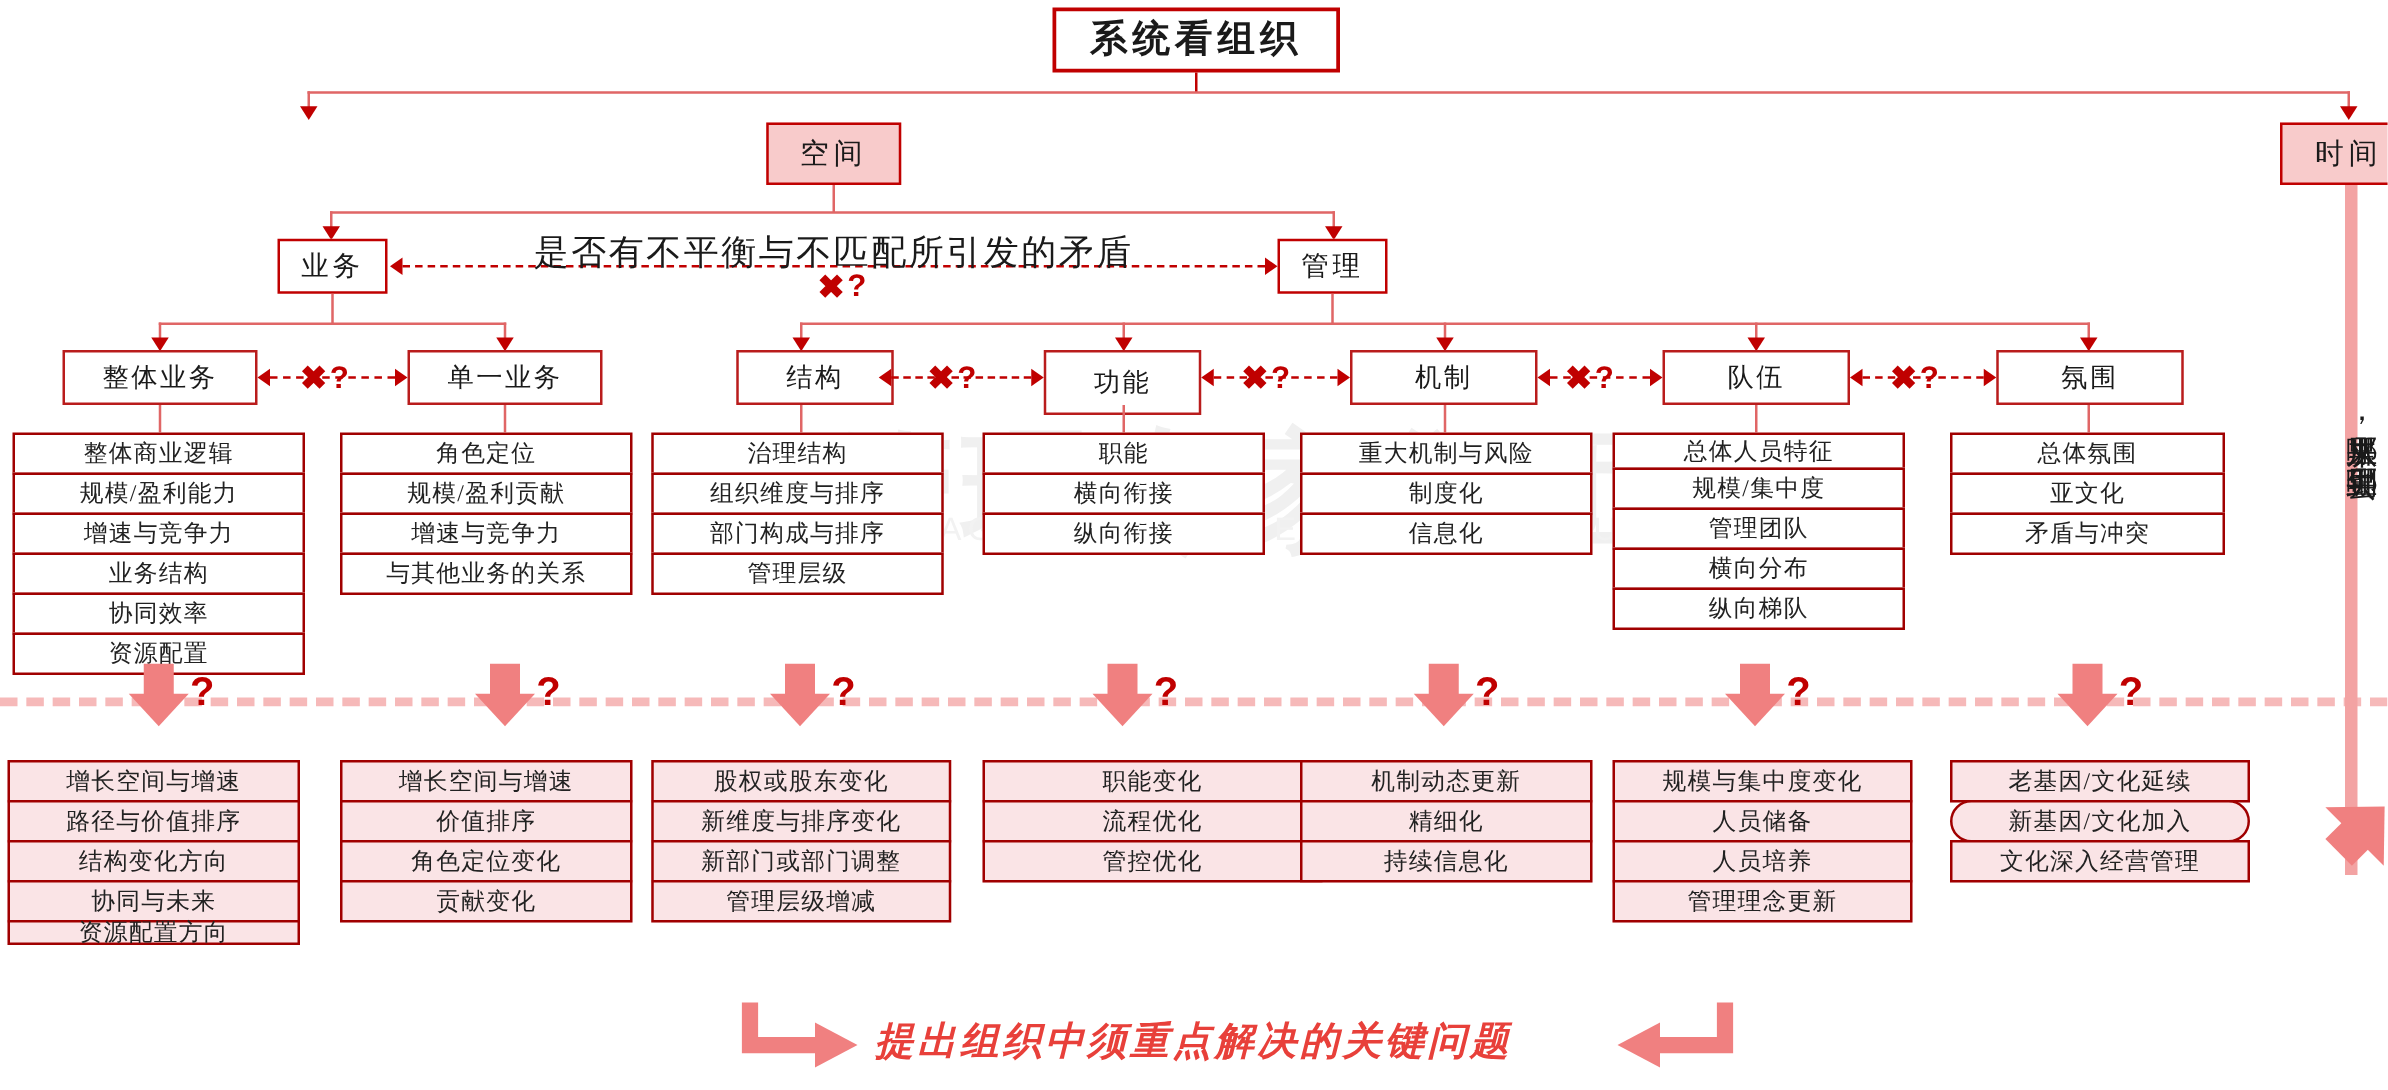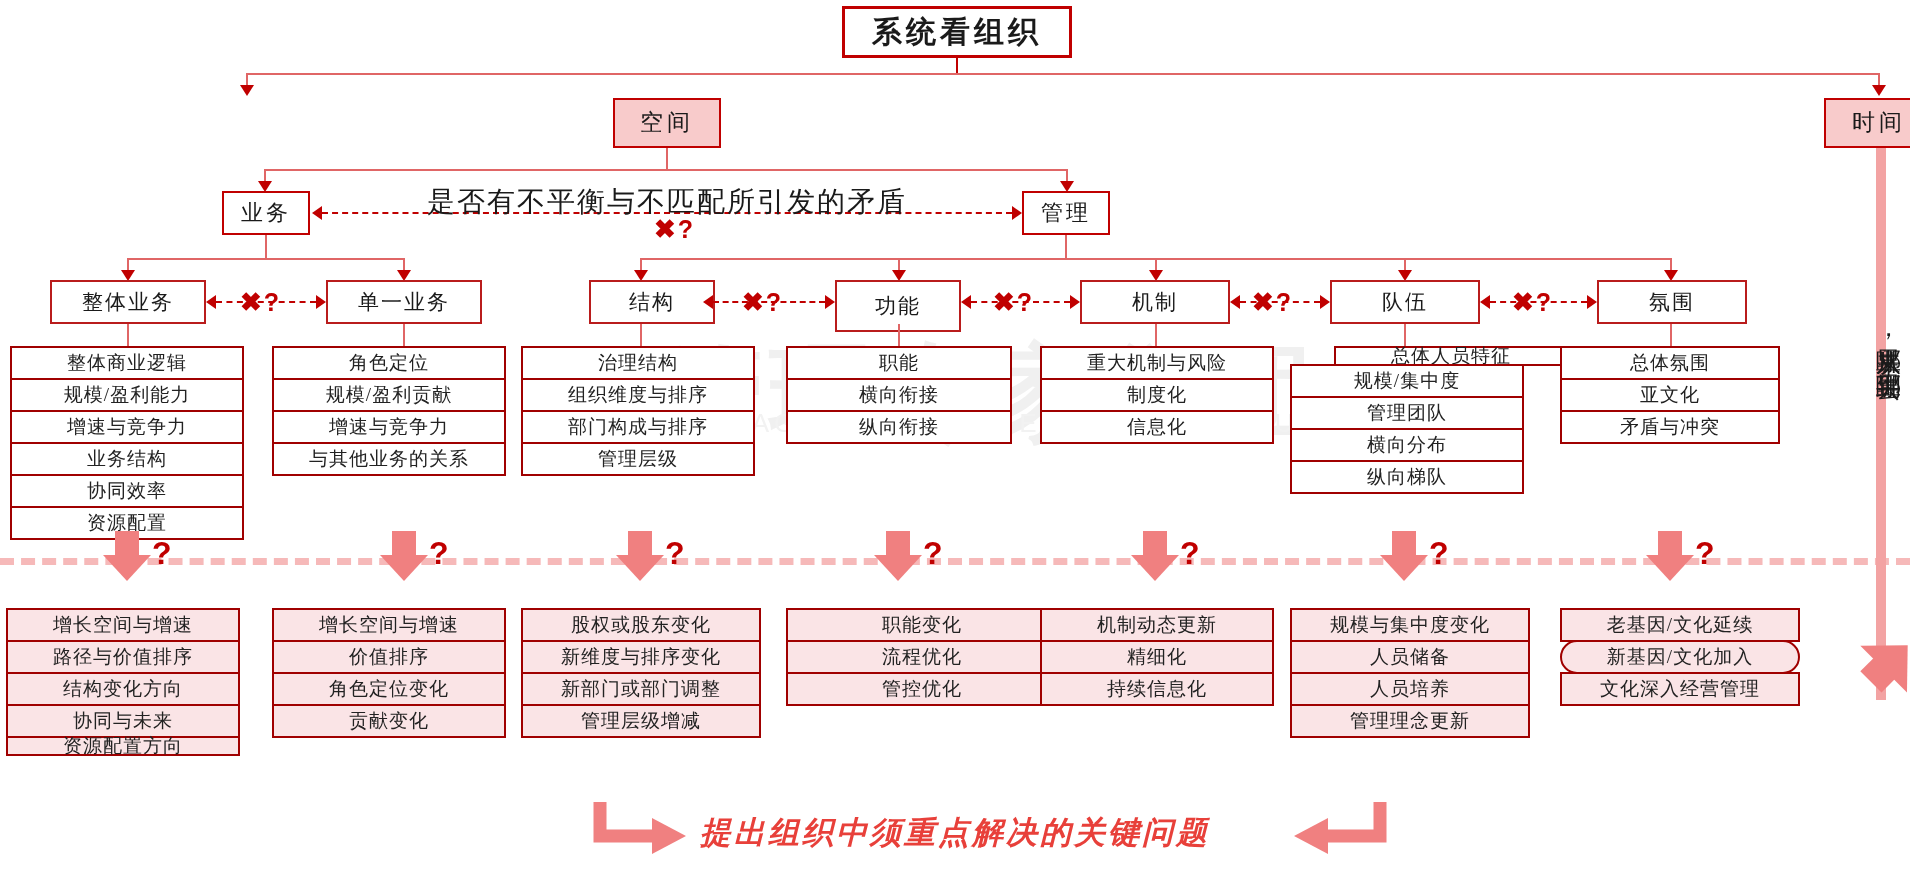--- a/index.html
+++ b/index.html
@@ -239,21 +239,21 @@
     <div class="cell" style="height:34px;">纵向衔接</div>
   </div>
 
   <div class="stack" style="left:1040px; top:346px; width:234px;">
     <div class="cell" style="height:34px;">重大机制与风险</div>
     <div class="cell" style="height:34px;">制度化</div>
     <div class="cell" style="height:34px;">信息化</div>
   </div>
 
   <div class="stack" style="left:1290px; top:346px; width:234px;">
-    <div class="cell" style="height:20px;margin-left:44px;">总体人员特征</div>
+    <div class="cell" style="height:30px;">总体人员特征</div>
     <div class="cell" style="height:34px;">规模/集中度</div>
     <div class="cell" style="height:34px;">管理团队</div>
     <div class="cell" style="height:34px;">横向分布</div>
     <div class="cell" style="height:34px;">纵向梯队</div>
   </div>
 
   <div class="stack" style="left:1560px; top:346px; width:220px;">
     <div class="cell" style="height:34px;">总体氛围</div>
     <div class="cell" style="height:34px;">亚文化</div>
     <div class="cell" style="height:34px;">矛盾与冲突</div>

